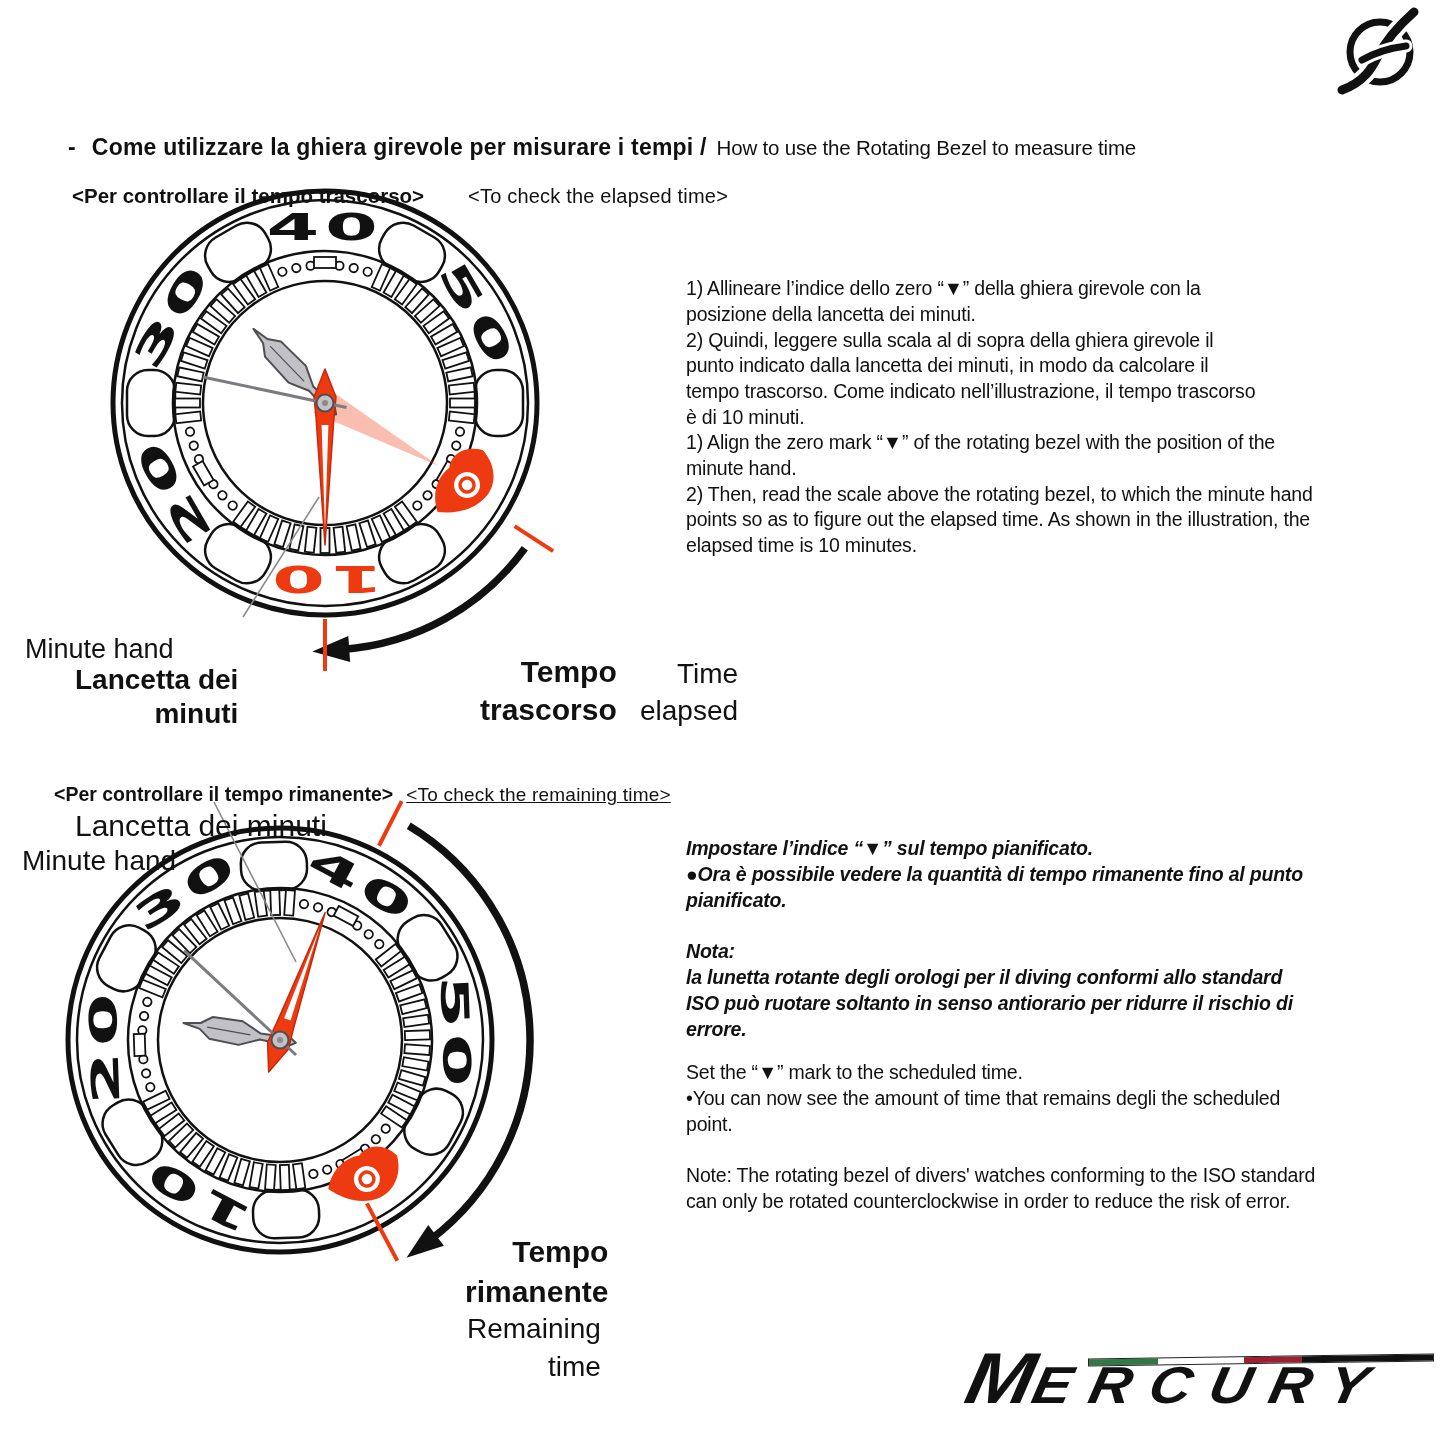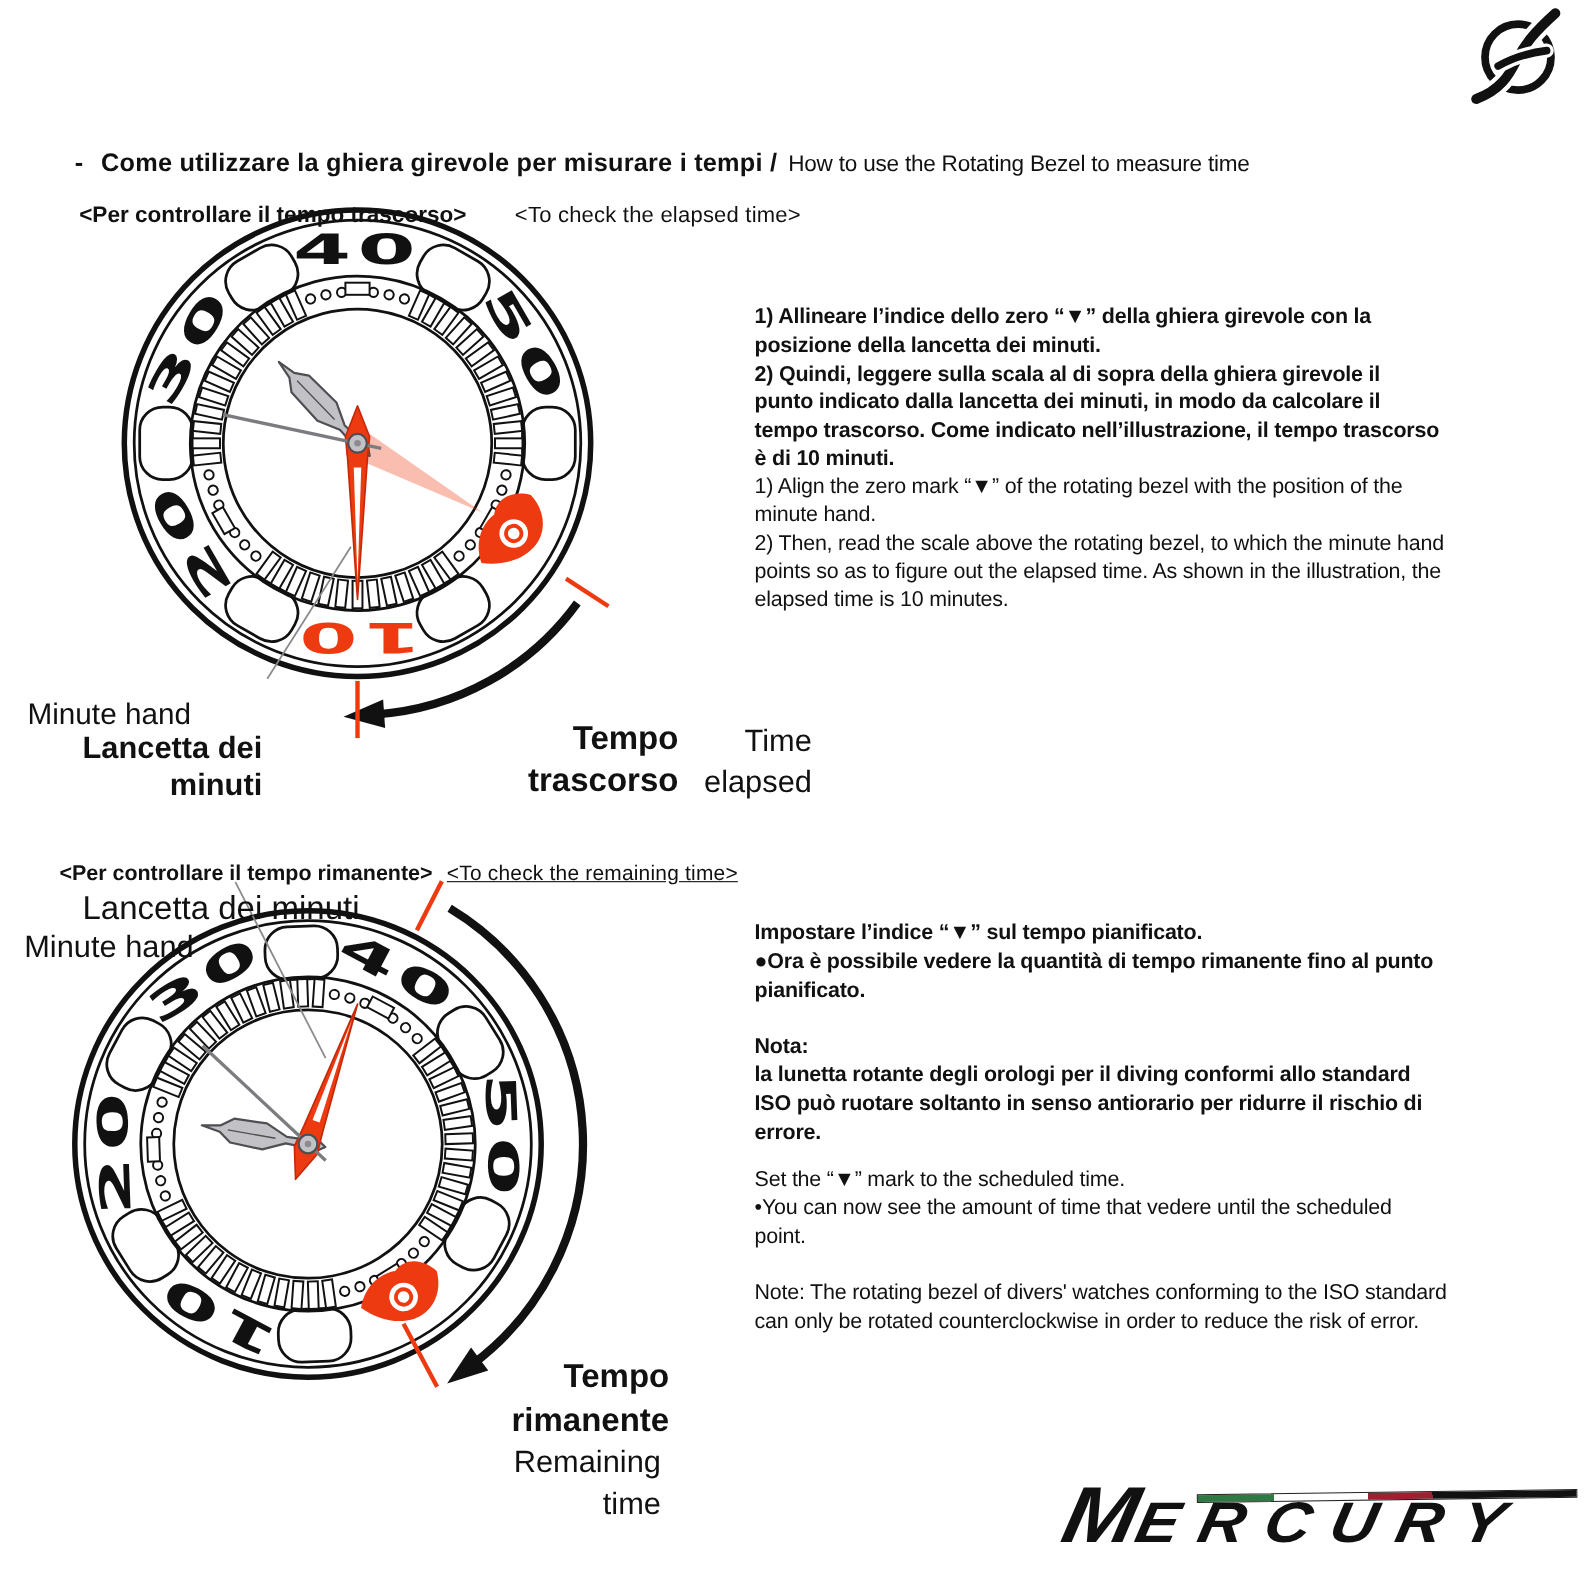--- a/index.html
+++ b/index.html
@@ -12,23 +12,23 @@
   .txt{z-index:2;margin-top:48px;}
   #title{left:68px;top:86px;font-size:23px;letter-spacing:.2px;}
   #title .dash{margin-right:16px;font-weight:bold;}
   #title .it{font-weight:bold;margin-right:10px;}
   #title .en{font-size:20.5px;letter-spacing:-.2px;}
   #h1{left:72px;top:136px;font-size:20.5px;}
   #h1 .en{font-weight:normal;font-size:20px;margin-left:44px;letter-spacing:.2px;}
   #h2{left:54px;top:735px;font-size:19.5px;}
   #h2 .en{font-weight:normal;font-size:19px;margin-left:13px;letter-spacing:.2px;text-decoration:underline;}
   .col{left:686px;font-size:19.5px;line-height:25.8px;letter-spacing:-.2px;white-space:pre;}
-  #it1{top:228px;font-weight:bold;}
+  #it1{top:228px;font-weight:normal;}
   #en1{top:382px;}
-  #it2{top:788px;font-weight:bold;}
+  #it2{top:788px;font-weight:bold;font-style:italic;}
   #en2{top:1012px;}
   #mh1{left:25px;top:586px;font-size:27px;}
   #ld1{left:75px;top:615px;font-size:28px;font-weight:bold;line-height:34px;}
   #te-it{left:480px;top:605px;font-size:30px;font-weight:bold;line-height:38px;}
   #te-en{left:640px;top:607px;font-size:28px;line-height:37px;}
   #ld2{left:75px;top:761px;font-size:30px;}
   #mh2{left:22px;top:797px;font-size:28px;}
   #tr-it{left:465px;top:1184px;font-size:30px;font-weight:bold;line-height:40px;}
   #tr-en{left:467px;top:1262px;font-size:28px;line-height:38px;}
   #brand-logo{left:1328px;top:2px;width:100px;height:100px;z-index:2;}
@@ -289,21 +289,21 @@
 <div id="mh2" class="abs txt">Minute hand</div>
 <div id="it2" class="abs txt col">Impostare l’indice “▼” sul tempo pianificato.
 ●Ora è possibile vedere la quantità di tempo rimanente fino al punto
 pianificato.
 
 Nota:
 la lunetta rotante degli orologi per il diving conformi allo standard
 ISO può ruotare soltanto in senso antiorario per ridurre il rischio di
 errore.</div>
 <div id="en2" class="abs txt col">Set the “▼” mark to the scheduled time.
-•You can now see the amount of time that vedere until the scheduled
+•You can now see the amount of time that remains degli the scheduled
 point.
 
 Note: The rotating bezel of divers' watches conforming to the ISO standard
 can only be rotated counterclockwise in order to reduce the risk of error.</div>
 <div id="tr-it" class="abs txt pre">Tempo
 rimanente</div>
 <div id="tr-en" class="abs txt pre">Remaining
 time</div>
 
 <div id="mercury" class="abs">

